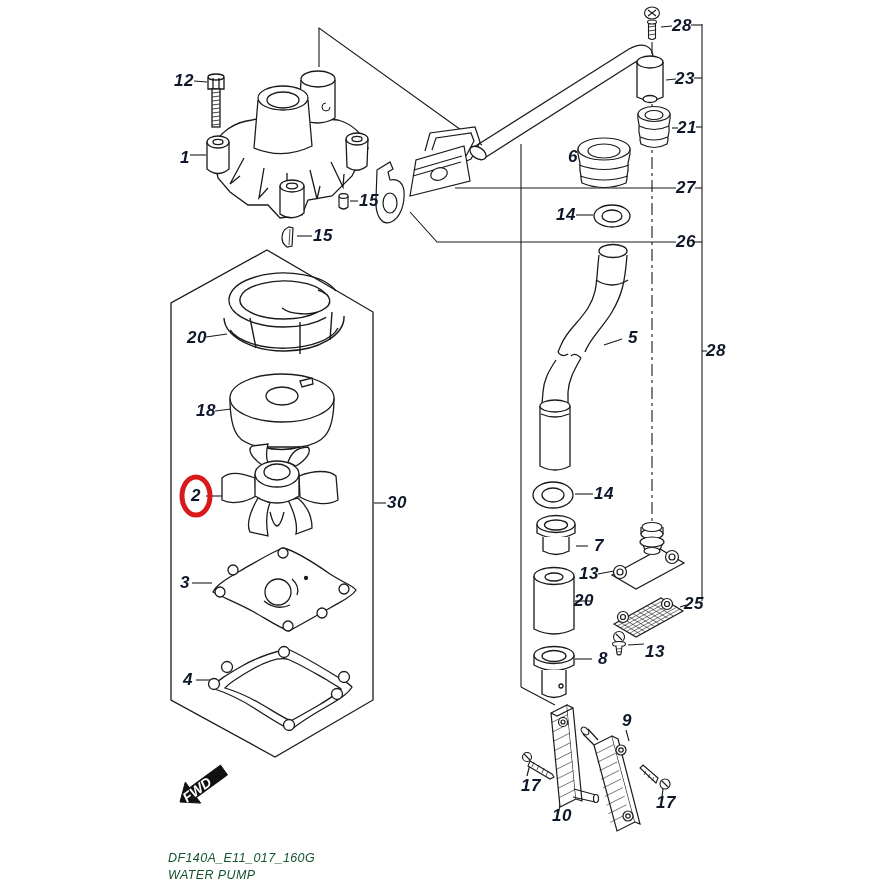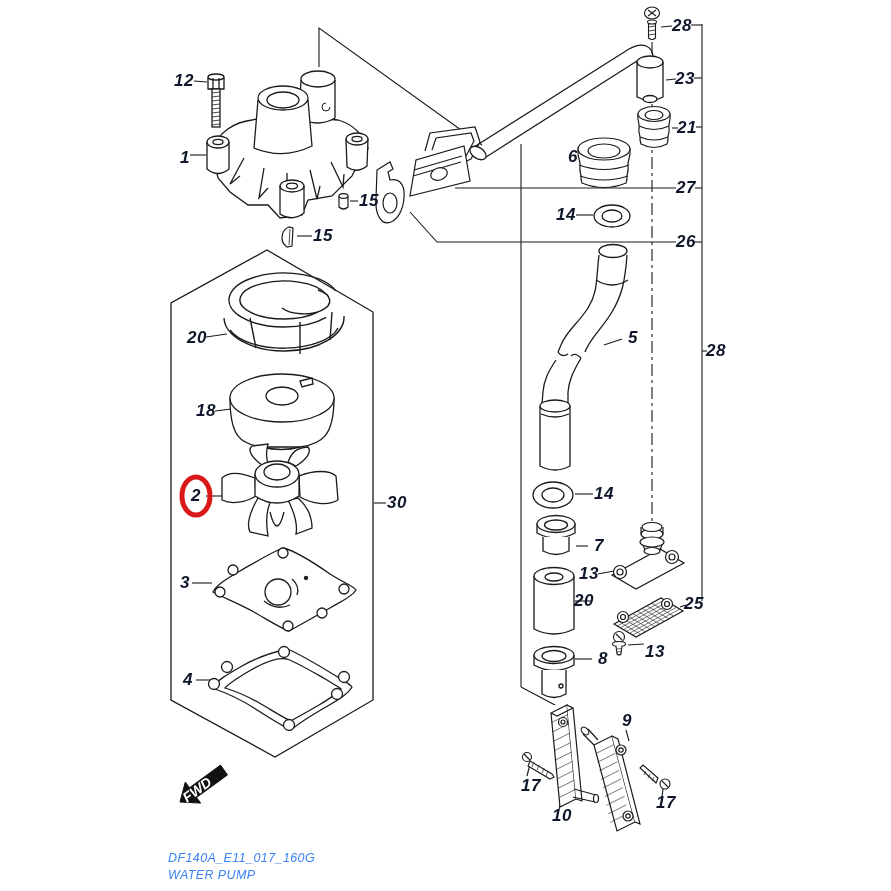--- a/index.html
+++ b/index.html
@@ -3,21 +3,21 @@
 <meta charset="utf-8">
 <style>
   html,body{margin:0;padding:0;background:#fff;}
   .stage{position:relative;width:891px;height:891px;background:#ffffff;overflow:hidden;
          font-family:"Liberation Sans",sans-serif;color:#151515;}
   .stage svg{position:absolute;left:0;top:0;}
   .fig-title{position:absolute;left:164px;top:0px;font:italic 600 26px "Liberation Sans",sans-serif;
              letter-spacing:1px;color:#111;}
   .co{position:absolute;transform:translate(-50%,-50%);
       font:italic 700 17px "Liberation Sans",sans-serif;color:#0f172a;letter-spacing:.5px;white-space:nowrap;}
-  .foot{position:absolute;left:168px;font:italic 400 12.5px "Liberation Sans",sans-serif;color:#3b82f6;
+  .foot{position:absolute;left:168px;font:italic 400 12.5px "Liberation Sans",sans-serif;color:#14532d;
         letter-spacing:.4px;white-space:nowrap;}
   .foot.l1{top:851px;}
   .foot.l2{top:868px;}
 </style>
 </head>
 <body>
 
 <div class="stage">
 
 <svg width="891" height="891" viewBox="0 0 891 891">

